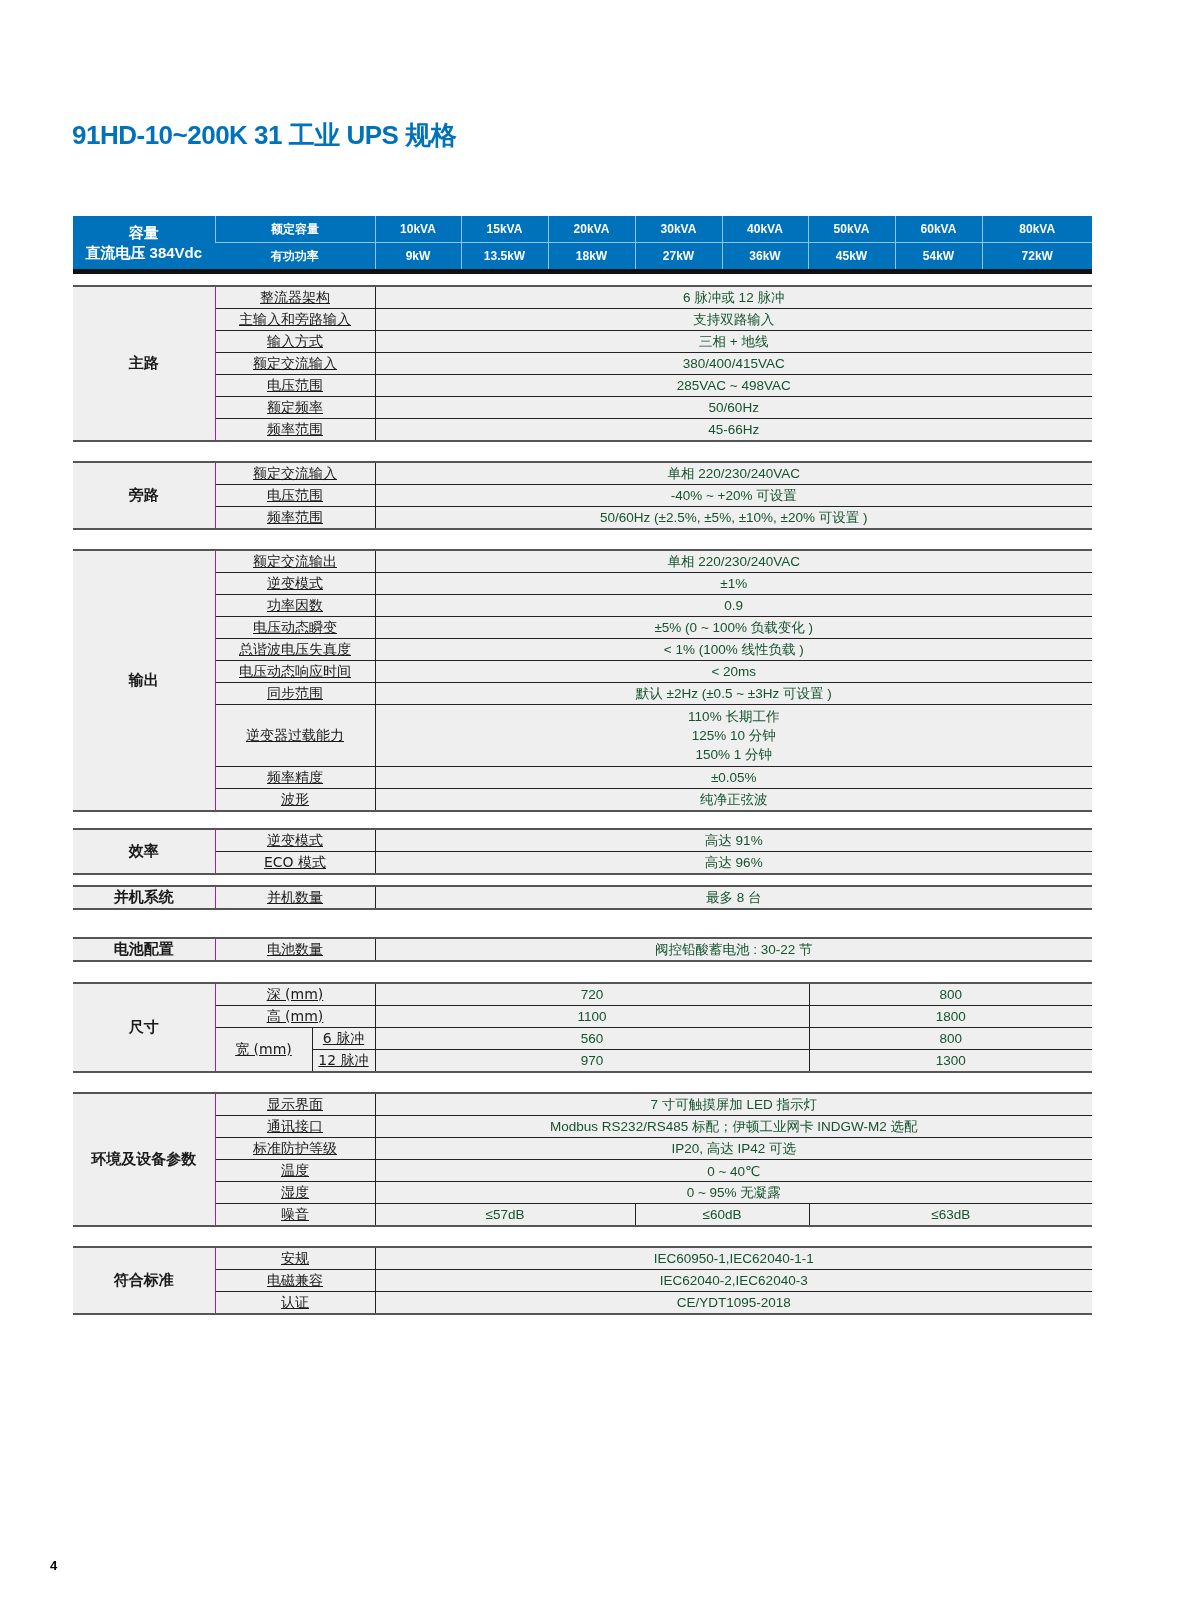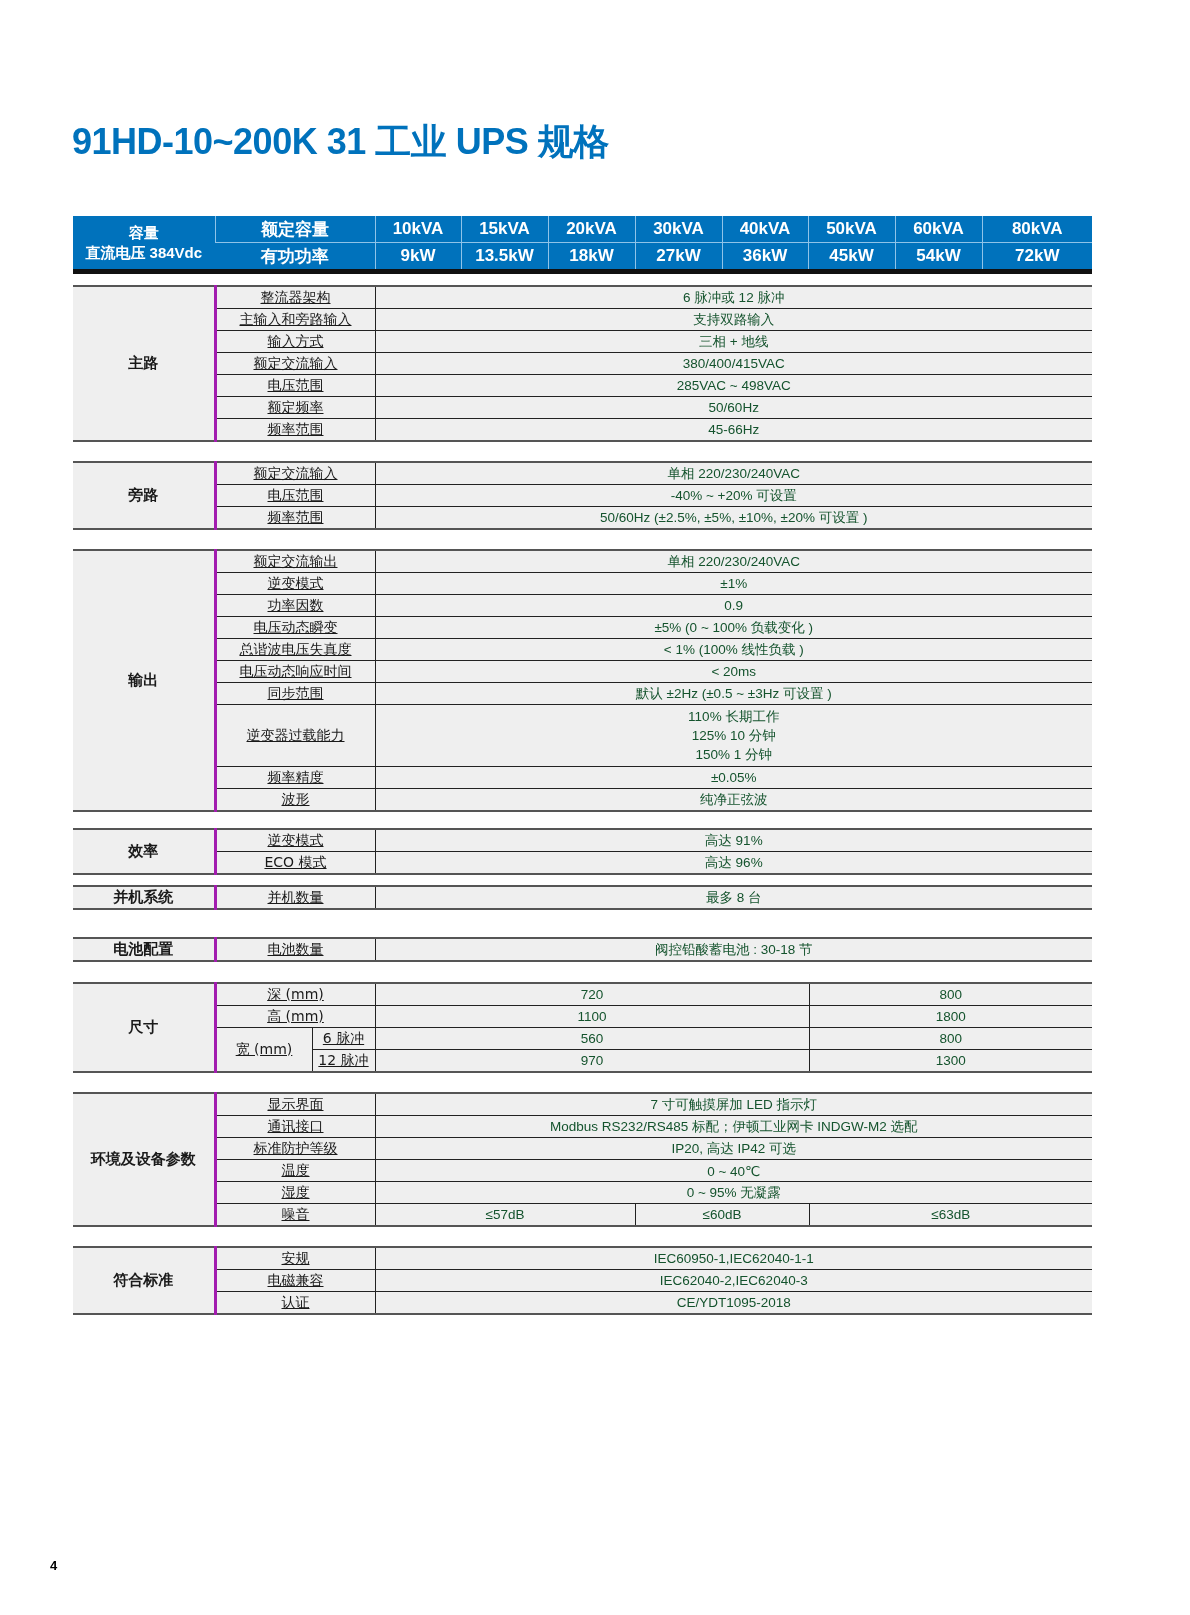--- a/index.html
+++ b/index.html
@@ -1,34 +1,34 @@
 <!DOCTYPE html>
 <html><head>
 <meta charset="utf-8">
 <style>
   html, body { margin:0; padding:0; background:#ffffff; }
   body { width:1190px; height:1615px; position:relative; font-family:"DejaVu Sans","Liberation Sans",sans-serif; color:#1a1a1a; overflow:hidden; }
-  .title { position:absolute; left:72px; top:118px; font-size:36px; font-weight:bold; color:#0072bc; letter-spacing:-0.5px; font-family:"Liberation Sans","DejaVu Sans",sans-serif; }
+  .title { position:absolute; left:72px; top:118px; font-size:26px; font-weight:bold; color:#0072bc; letter-spacing:-0.5px; font-family:"Liberation Sans","DejaVu Sans",sans-serif; }
   .page-num { position:absolute; left:50px; top:1558px; font-size:13px; font-weight:bold; color:#000; font-family:"Liberation Sans",sans-serif; }
 
   table { border-collapse:collapse; table-layout:fixed; position:absolute; left:73px; width:1019px; }
   td { font-size:14px; text-align:center; vertical-align:middle; padding:0; overflow:hidden; white-space:nowrap; }
 
   
   .hdr { top:216px; border-bottom:5px solid #111; }
-  .hdr td { background:#0072bc; color:#fff; font-weight:bold; height:26px; border-left:1px solid #8fc3e8; border-top:1px solid #8fc3e8; font-family:"Liberation Sans","DejaVu Sans",sans-serif; font-size:17px; }
+  .hdr td { background:#0072bc; color:#fff; font-weight:bold; height:26px; border-left:1px solid #8fc3e8; border-top:1px solid #8fc3e8; font-family:"Liberation Sans","DejaVu Sans",sans-serif; font-size:12px; }
   .hdr td:first-child { border-left:none; }
   .hdr tr:first-child td { border-top:none; }
   .hdr td.cap { font-size:15px; line-height:20px; }
 
   
   .sec { border-top:2px solid #555; border-bottom:2px solid #555; background:#efefef; }
   .sec td { height:21px; border-top:1px solid #222; background:#efefef; font-size:14px; }
   .sec tr:first-child td { border-top:none; }
-  .sec td.grp { font-weight:bold; font-size:15px; border-right:3px solid #a21caf; }
+  .sec td.grp { font-weight:bold; font-size:15px; border-right:1px solid #a21caf; }
   .sec td.lbl { border-right:1px solid #222;text-decoration:underline; }
   .sec td.val { color:#14532d; font-family:"Liberation Sans","DejaVu Sans",sans-serif; font-size:13.5px; }
   .sec td.vsep { border-right:1px solid #222; }
   .sec td.multi { white-space:normal; line-height:19px; padding:2px 16px; }
 </style>
 </head>
 <body>
 
 <div class="title">91HD-10~200K 31 工业 UPS 规格</div>
 
@@ -229,21 +229,21 @@
 <table class="sec" style="top:937px">
   <colgroup>
       <col style="width:142px">
       <col style="width:160px">
       <col>
     </colgroup>
   <tbody>
       <tr>
     <td class="grp">电池配置</td>
     <td class="lbl">电池数量</td>
-    <td class="val">阀控铅酸蓄电池 : 30-18 节</td>
+    <td class="val">阀控铅酸蓄电池 : 30-22 节</td>
   </tr>
 </tbody>
   </table>
 
 <table class="sec" style="top:982px">
   <colgroup>
       <col style="width:142px">
       <col style="width:97px">
       <col style="width:63px">
       <col style="width:434px">

